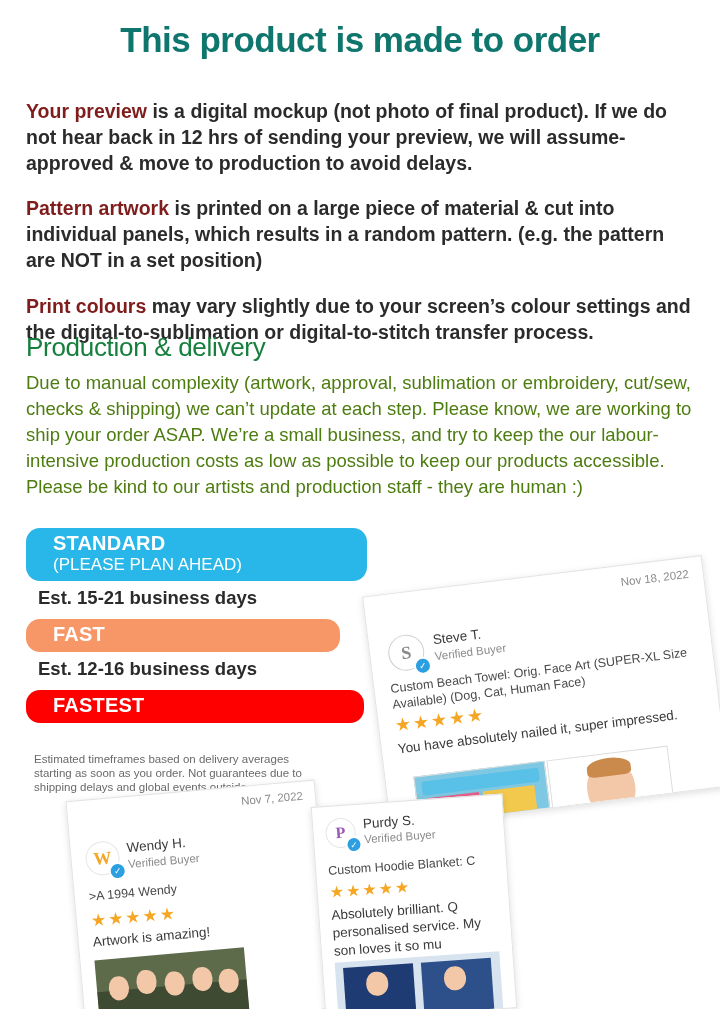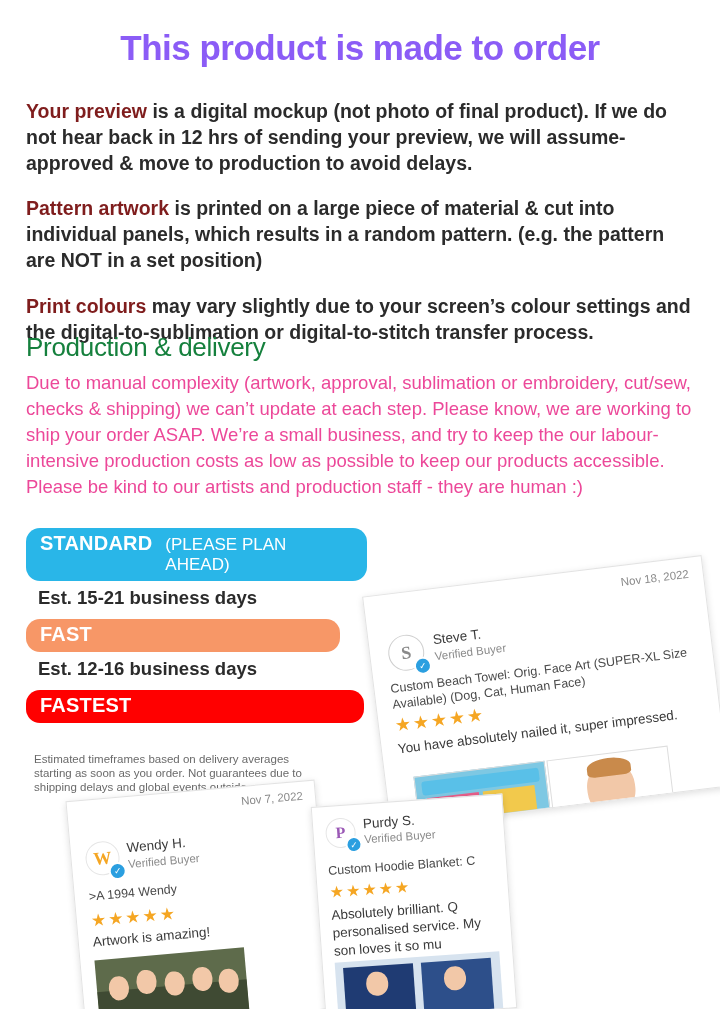--- a/index.html
+++ b/index.html
@@ -17,26 +17,26 @@
   }
   .page {
     position: absolute;
     inset: 0;
   }
 
   
   .headline {
     position: absolute;
     left: 0;
-    top: 28px;
+    top: 20px;
     width: 720px;
     text-align: center;
     font-size: 35px;
     font-weight: bold;
-    color: #8b5cf6;
+    color: #0f766e;
     letter-spacing: -0.5px;
   }
 
   
   .intro {
     position: absolute;
     left: 26px;
     top: 78px;
     width: 672px;
   }
@@ -65,40 +65,41 @@
     color: #15803d;
     letter-spacing: -0.3px;
   }
   .section-body {
     position: absolute;
     left: 26px;
     top: 370px;
     width: 666px;
     font-size: 18.5px;
     line-height: 26px;
-    color: #ec4899;
+    color: #4d7c0f;
   }
 
   
   .tiers {
     position: absolute;
     left: 26px;
     top: 528px;
     width: 345px;
   }
   .tier {
     margin-bottom: 4px;
   }
   .tier-bar {
     display: flex;
     align-items: baseline;
     border-radius: 14px;
     padding: 4px 14px 6px 14px;
     color: #ffffff;
     box-sizing: border-box;
+    flex-direction: column;
   }
   .tier-bar.standard { background: #29b6e8; width: 341px; }
   .tier-bar.fast { background: #f79767; width: 314px; }
   .tier-bar.fastest { background: #ff0000; width: 338px; }
   .tier-name {
     font-size: 20px;
     font-weight: bold;
     letter-spacing: 0.2px;
   }
   .tier-note {

